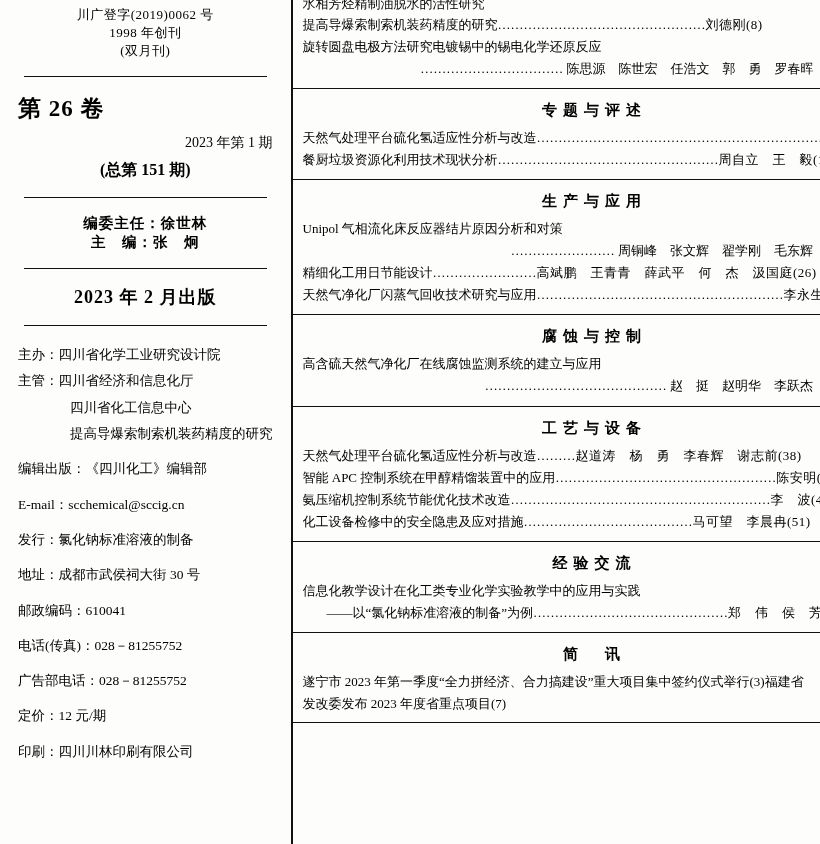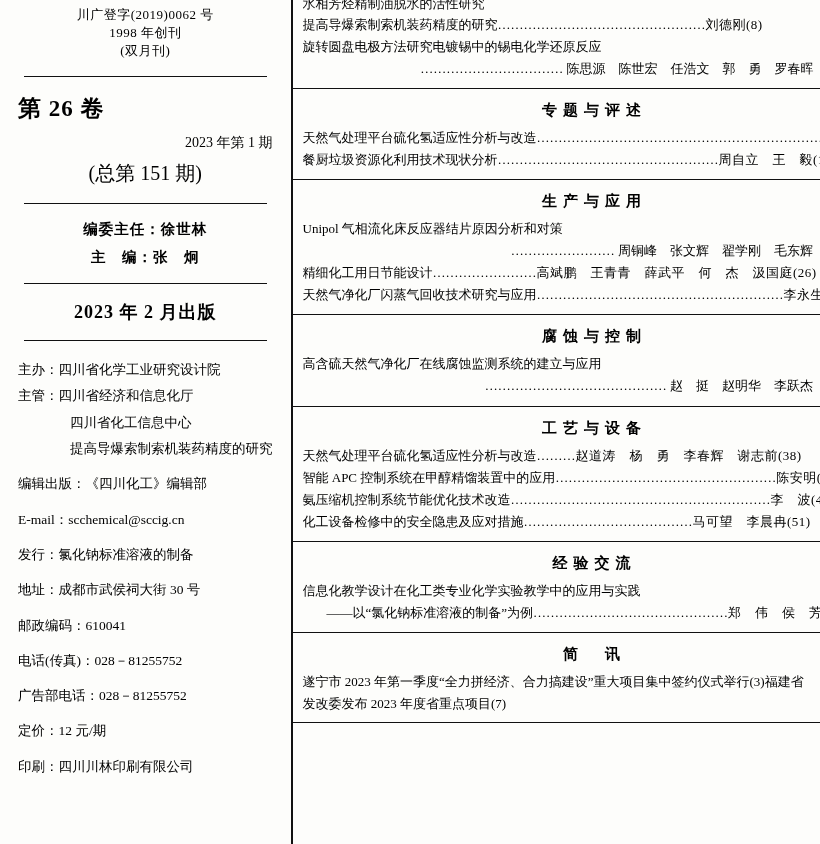--- a/index.html
+++ b/index.html
@@ -57,32 +57,32 @@
     font-weight: bold;
     margin-top: 14px;
     letter-spacing: 1px;
   }
   .issue {
     font-size: 14px;
     text-align: right;
     margin-top: 10px;
   }
   .total-issue {
-    font-size: 20px;
+    font-size: 16px;
     text-align: center;
     margin-top: 8px;
+    font-weight: bold;
   }
   .editor-block {
     margin-top: 6px;
   }
   .editor-line {
     font-size: 14.5px;
     font-weight: bold;
     text-align: center;
-    margin-top: 9px;
     letter-spacing: 1px;
   }
   .pubdate {
     font-size: 18px;
     font-weight: bold;
     text-align: center;
     margin-top: 6px;
     letter-spacing: 1px;
   }
   .imprint {

